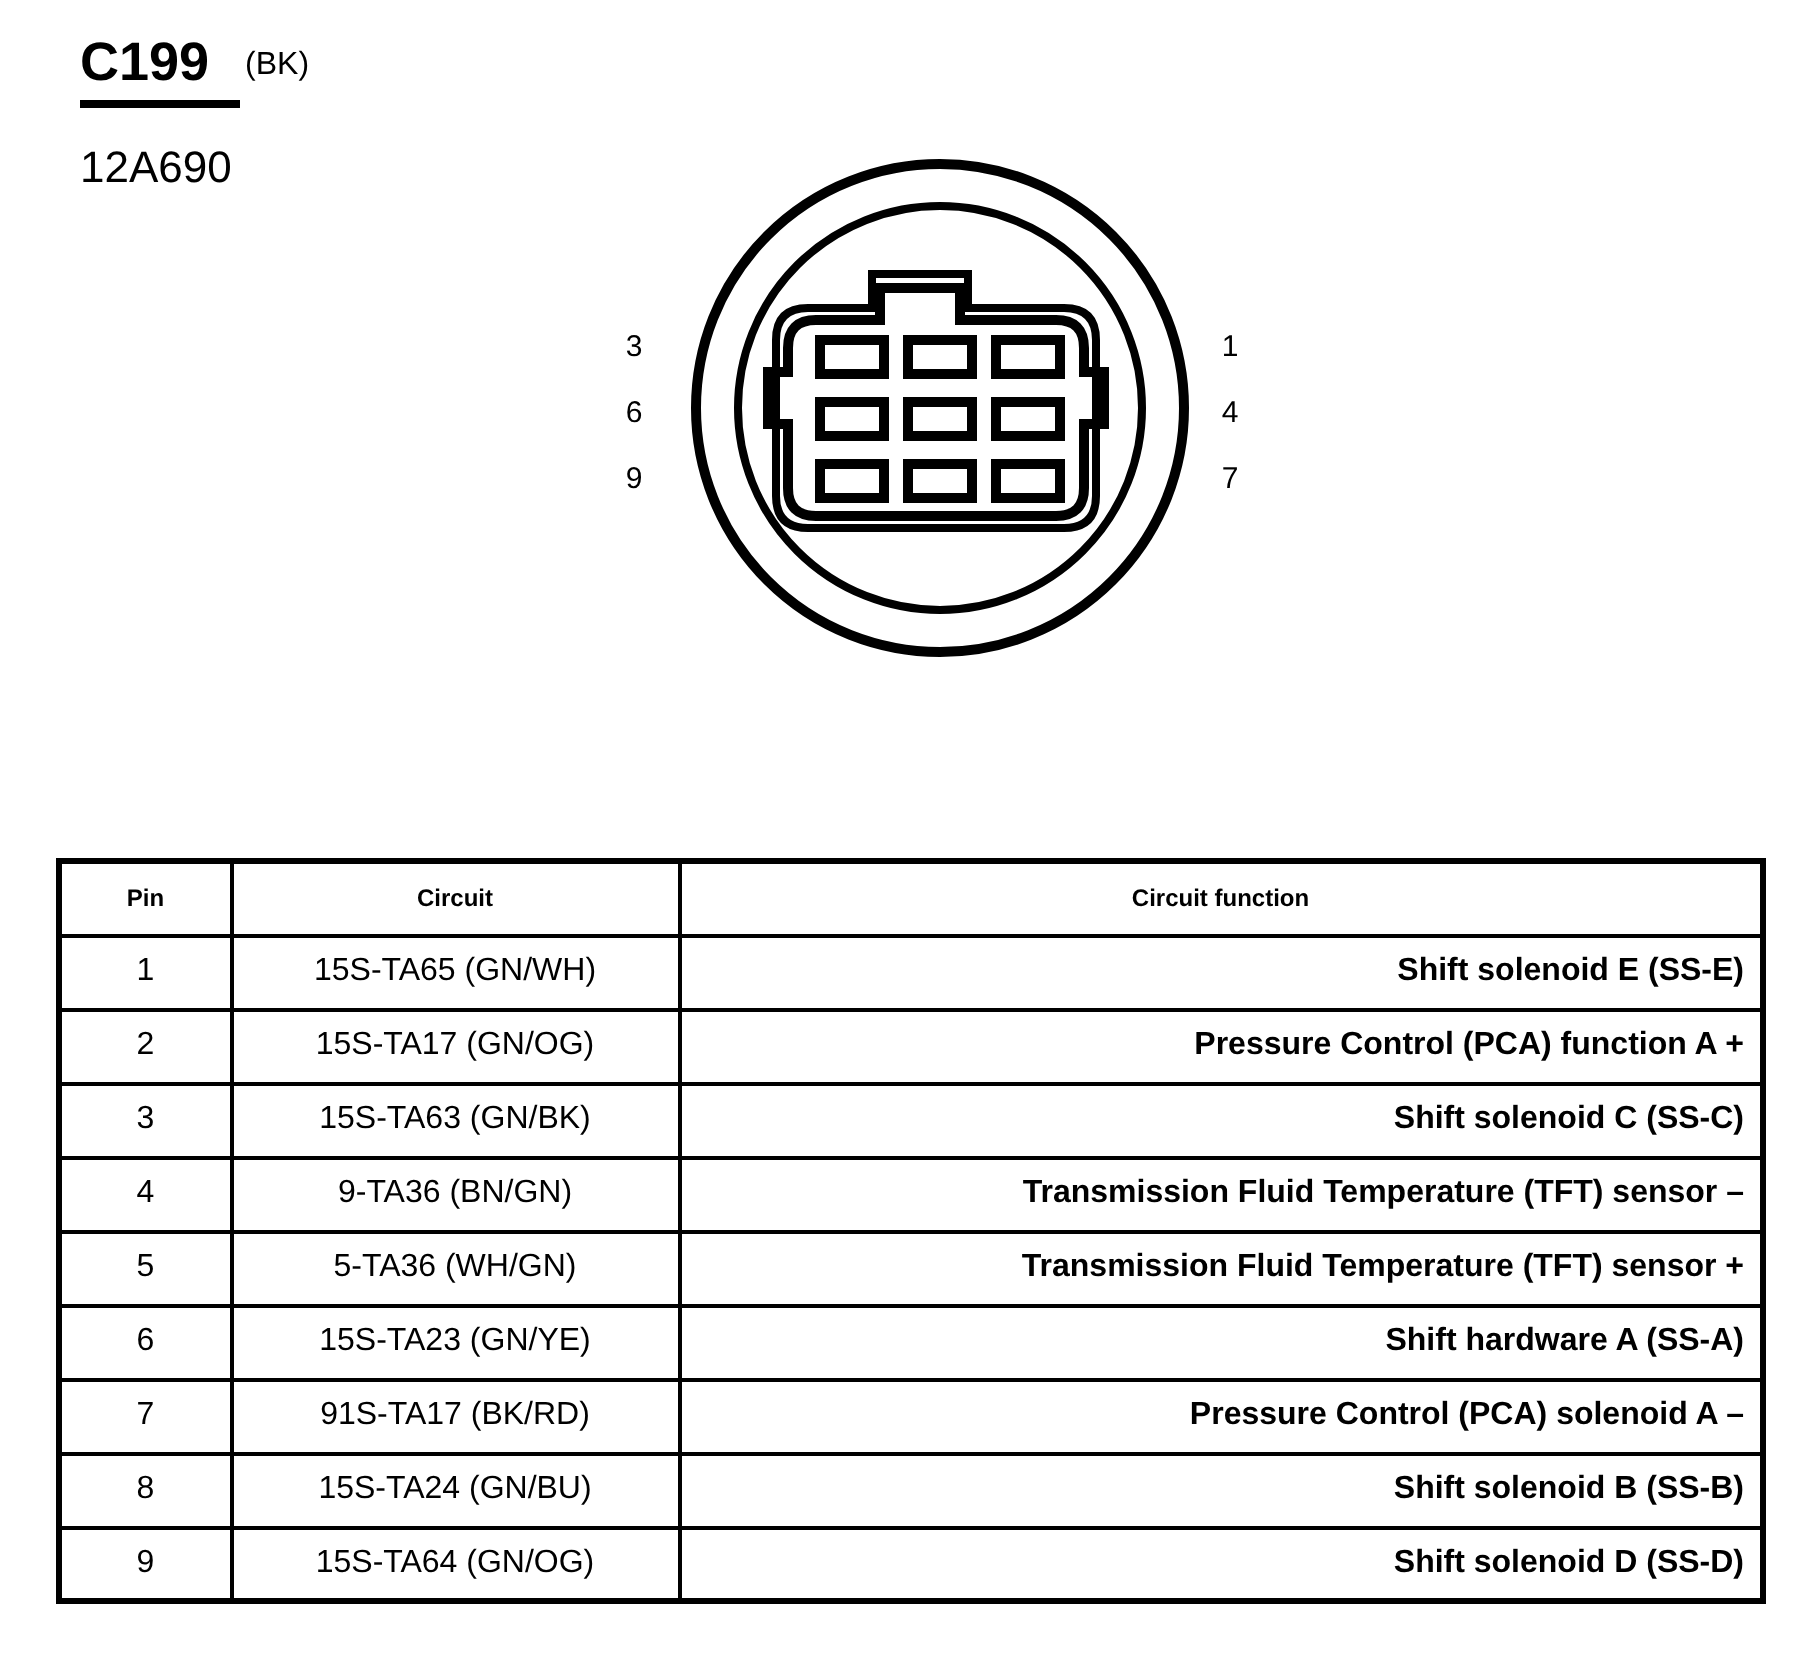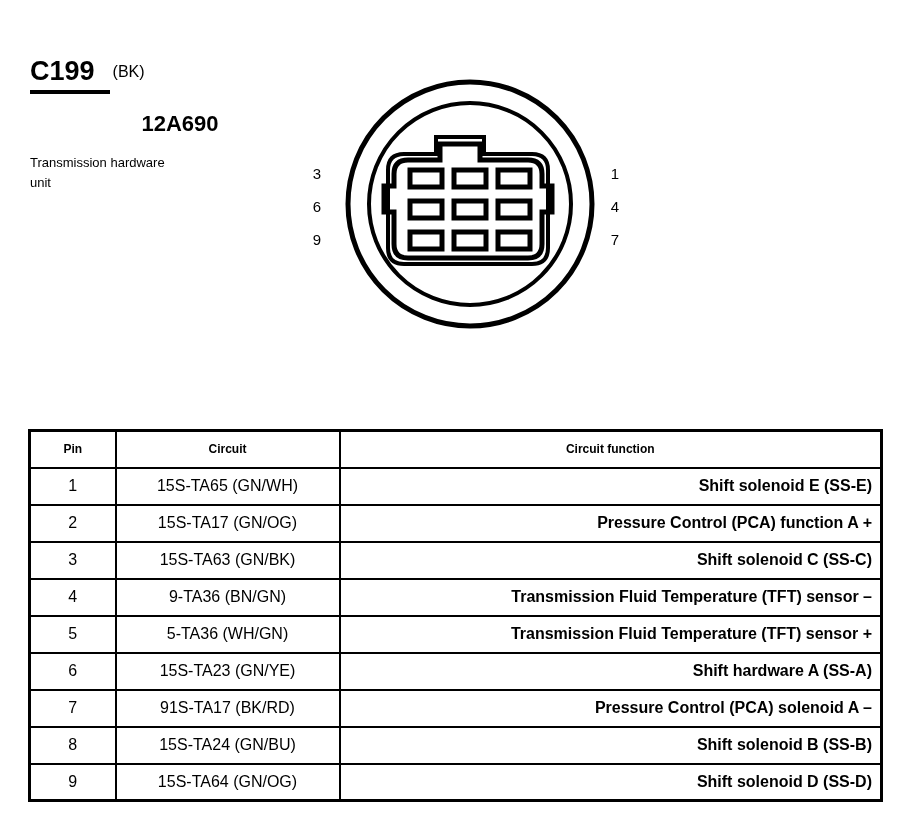--- a/index.html
+++ b/index.html
@@ -13,24 +13,23 @@
     height: 832px;
     position: relative;
     font-family: "Liberation Sans", sans-serif;
     color: #000000;
     overflow: hidden;
   }
 
   
   #header-block {
     position: absolute;
-    left: 30px;
+    left: 40px;
     top: 18px;
     width: 300px;
-    margin-top: 40px;
   }
   #connector-id-row {
     display: flex;
     align-items: baseline;
     gap: 18px;
   }
   #connector-id {
     font-size: 27px;
     font-weight: bold;
     letter-spacing: 0px;
@@ -44,24 +43,23 @@
     top: -3px;
   }
   #connector-underline {
     width: 80px;
     height: 4px;
     background: #000;
     margin-top: 5px;
   }
   #part-number {
     font-size: 22px;
-    font-weight: bold;
+    font-weight: normal;
     margin-top: 17px;
     letter-spacing: 0px;
-    text-align: center;
   }
   #part-description {
     font-size: 13px;
     font-weight: normal;
     margin-top: 16px;
     line-height: 1.55;
     width: 150px;
   }
 
   
@@ -148,21 +146,20 @@
 </head>
 <body>
 
 <div id="header-block">
   <div id="connector-id-row">
     <span id="connector-id">C199</span>
     <span id="connector-color-code">(BK)</span>
   </div>
   <div id="connector-underline"></div>
   <div id="part-number">12A690</div>
-  <div id="part-description">Transmission hardware unit</div>
 </div>
 
 <div id="connector-diagram">
 
   <svg id="connector-svg" width="350" height="260" viewBox="0 0 350 260">
 
     <circle cx="180" cy="128" r="122" fill="none" stroke="#000" stroke-width="5"></circle>
 
     <circle cx="180" cy="128" r="101" fill="none" stroke="#000" stroke-width="4"></circle>
 

